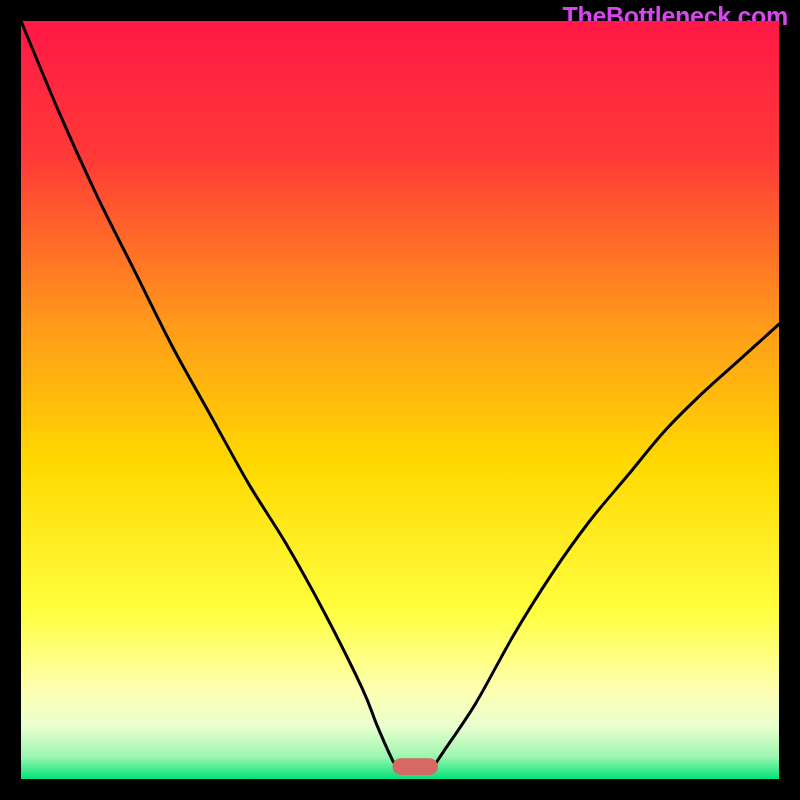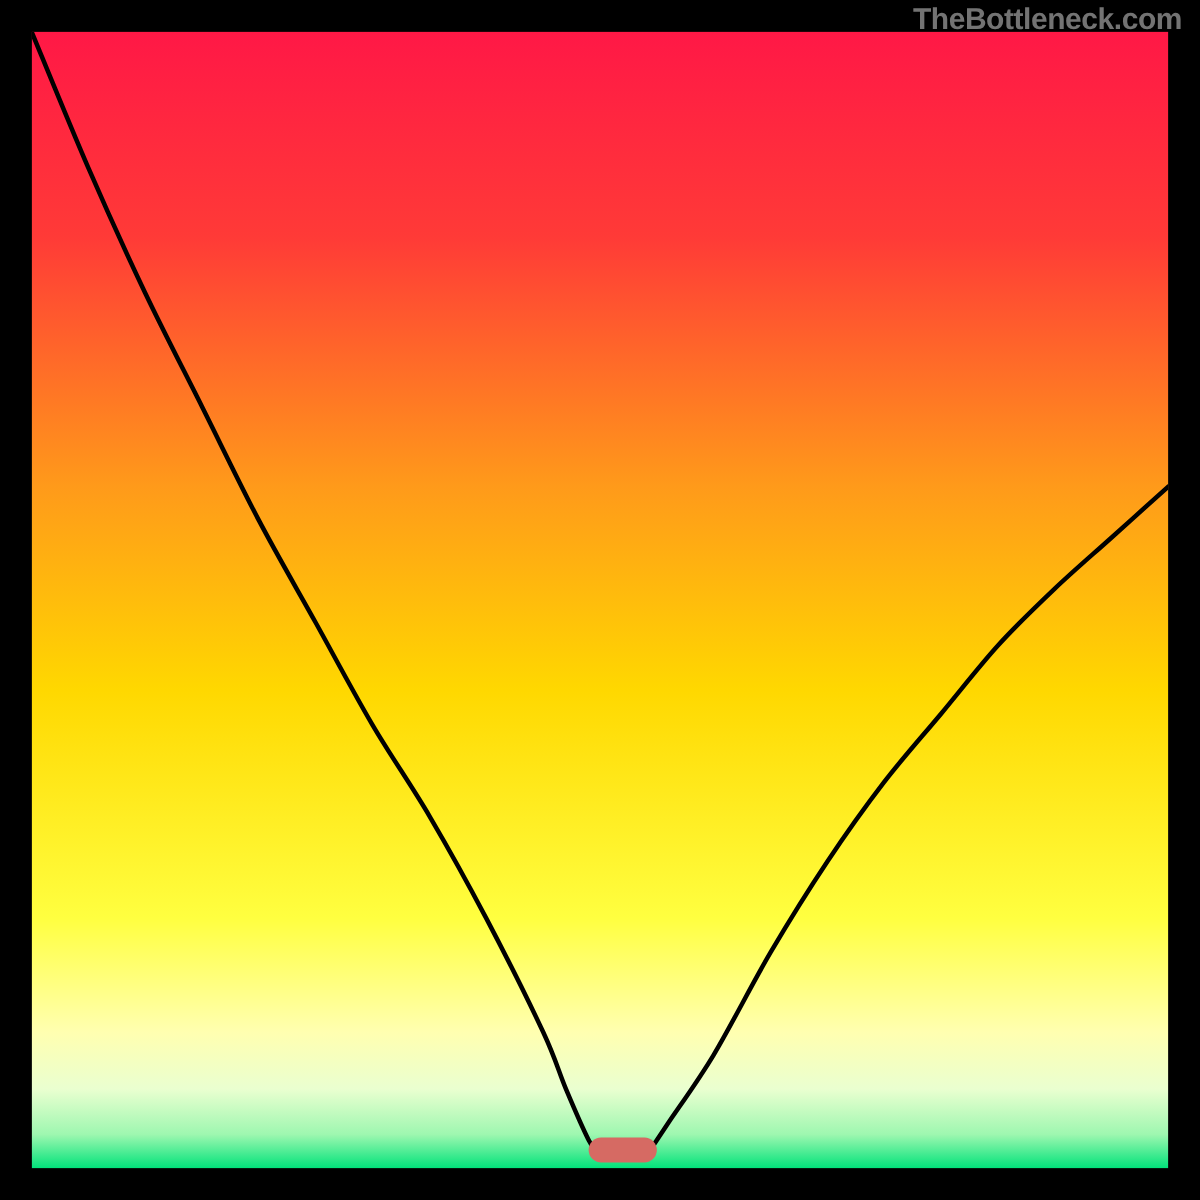--- a/index.html
+++ b/index.html
@@ -23,22 +23,22 @@
     left: 21px;
     top: 21px;
     width: 758px;
     height: 758px;
     overflow: hidden;
   }
   .attribution {
     position: absolute;
     top: 2px;
     right: 12px;
-    color: #737373;
-    font-size: 20px;
+    color: #d946ef;
+    font-size: 25px;
     font-weight: bold;
     letter-spacing: -0.3px;
   }
   svg { display: block; }
 </style>
 </head>
 <body>
 
 <div class="container">
   <div class="attribution">TheBottleneck.com</div>

